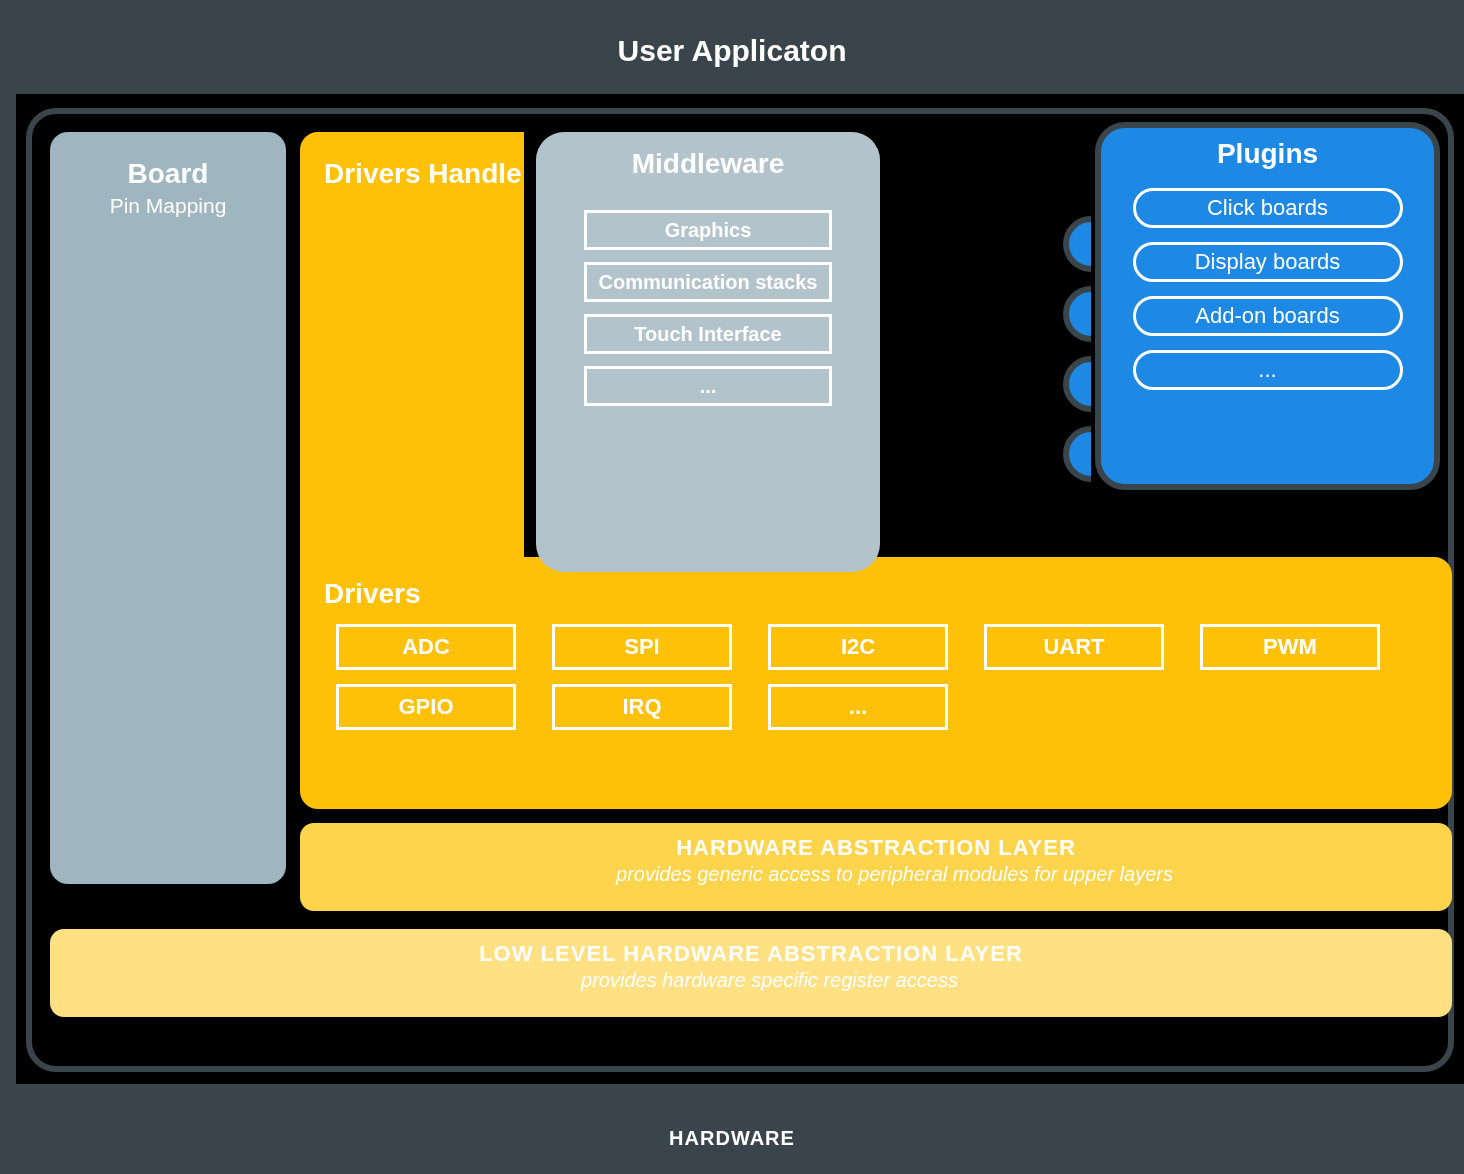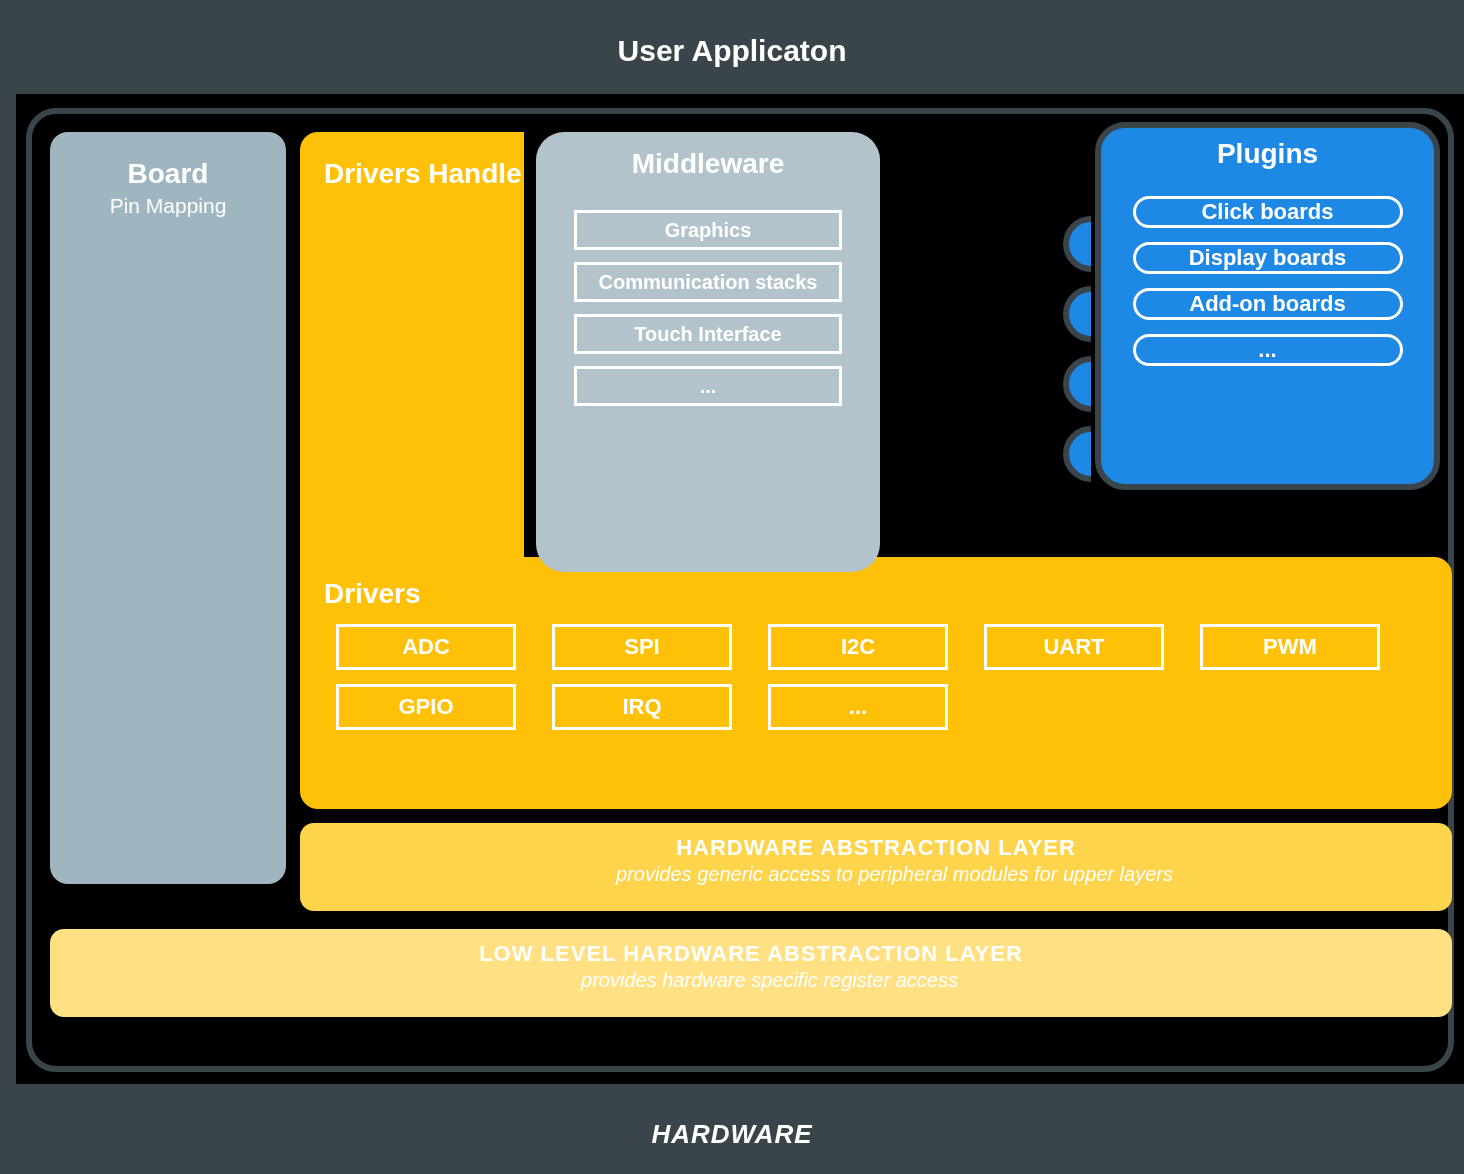--- a/index.html
+++ b/index.html
@@ -16,23 +16,22 @@
     font-weight: 700;
     font-size: 30px;
     padding-top: 34px;
   }
   .bottom-title {
     position: absolute;
     bottom: 24px;
     left: 0; right: 0;
     text-align: center;
     font-weight: 700;
-    font-size: 26px;
+    font-size: 20px;
     letter-spacing: 1px;
-    font-style: italic;
   }
   .stage {
     position: absolute;
     left: 16px;
     top: 94px;
     width: 1448px;
     height: 990px;
     background: #000;
   }
   .inner-frame {
@@ -64,33 +63,33 @@
     height: 56px;
     background: #1e88e5;
     border: 6px solid #3a444b;
     border-radius: 50%;
     clip-path: inset(0 50% 0 0);
   }
   .plugins h2 {
     text-align: center;
     font-size: 28px;
     font-weight: 700;
-    margin-bottom: 26px;
+    margin-bottom: 18px;
   }
   .plugins .pill {
     margin: 0 auto 14px auto;
     width: 270px;
-    height: 32px;
+    height: 40px;
     border: 3px solid #fff;
     border-radius: 22px;
     display: flex;
     align-items: center;
     justify-content: center;
     font-size: 22px;
-    font-weight: 700;
+    font-weight: 400;
   }
 
   
   .board-pin {
     position: absolute;
     left: 34px;
     top: 38px;
     width: 236px;
     height: 752px;
     background: #9fb5bf;
@@ -171,21 +170,21 @@
     text-align: center;
     padding-top: 16px;
   }
   .middleware h2 {
     font-size: 28px;
     font-weight: 700;
     margin-bottom: 30px;
   }
   .middleware .mw {
     margin: 7px auto 12px auto;
-    width: 268px;
+    width: 248px;
     height: 40px;
     border: 3px solid #fff;
     display: flex;
     align-items: center;
     justify-content: center;
     font-size: 20px;
     font-weight: 600;
   }
 
   

